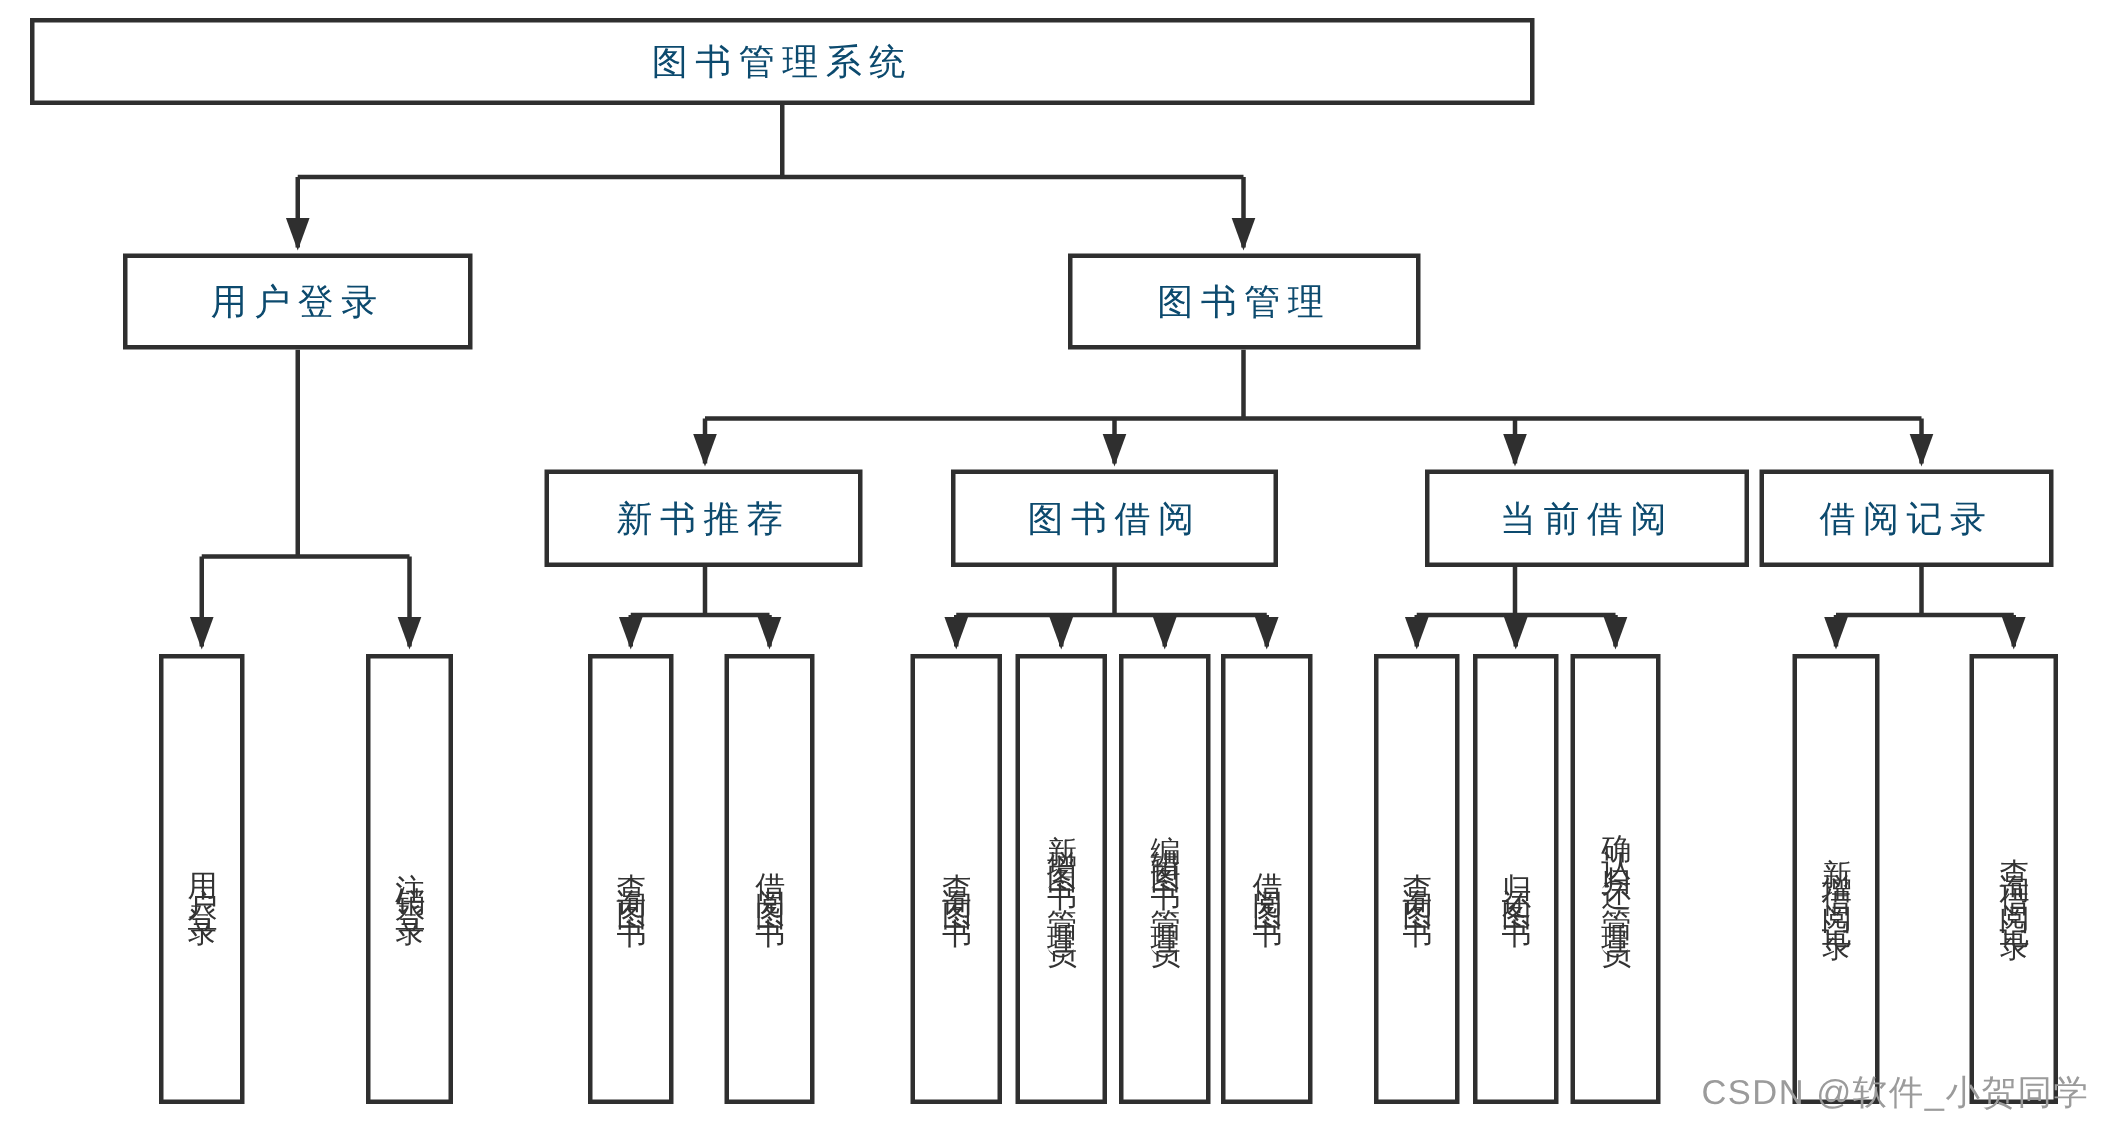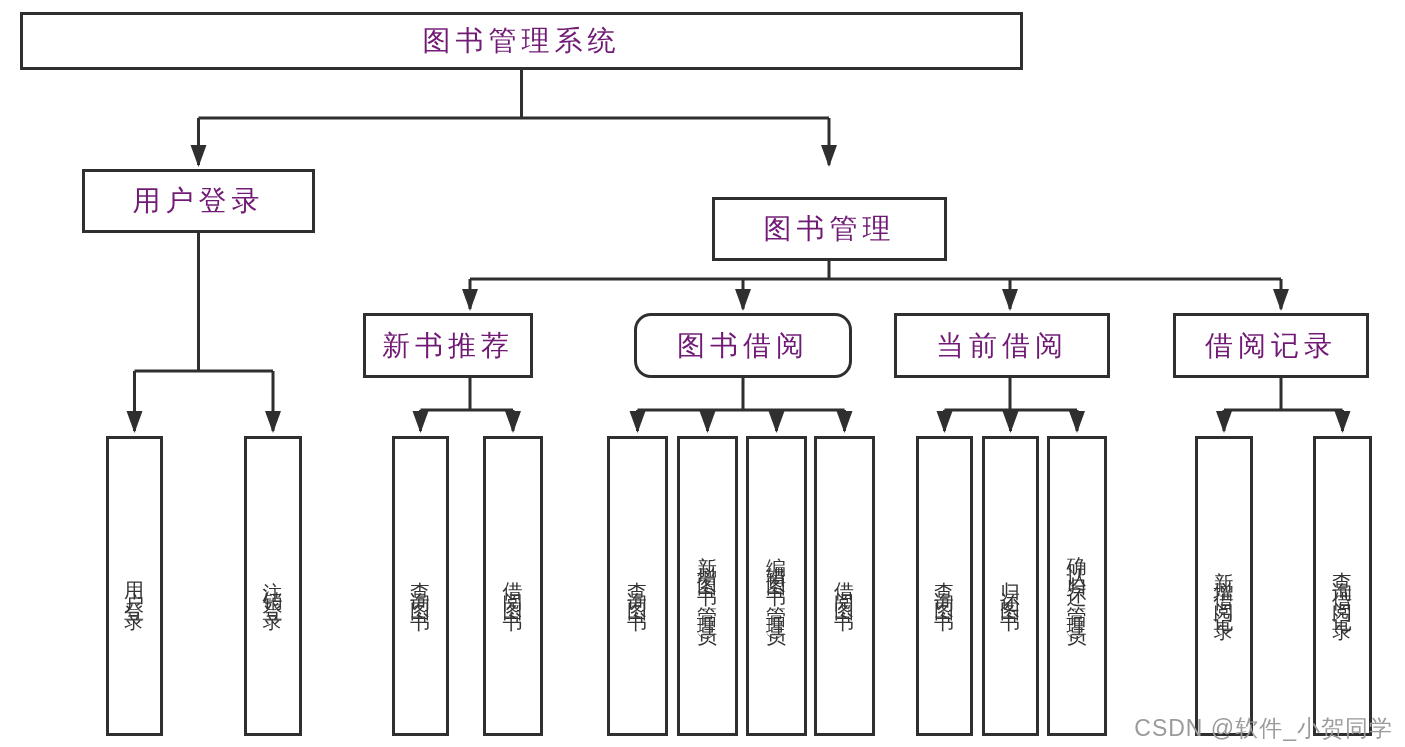--- a/index.html
+++ b/index.html
@@ -27,24 +27,24 @@
     position: absolute;
     box-sizing: border-box;
     border: 3px solid #2f2f2f;
     background: #ffffff;
     display: flex;
     align-items: center;
     justify-content: center;
     color: #333333;
   }
   .box.h span {
-    font-size: 28px;
+    font-size: 24px;
     letter-spacing: 5px;
     white-space: nowrap;
-    color: #701a75;
+    color: #0c4a6e;
     font-family: Liberation Mono, monospace;
   }
   .box.v span {
     writing-mode: vertical-lr;
     font-size: 20px;
     letter-spacing: 10px;
     line-height: 1;
     color: #333333;
   }
   .watermark {
@@ -104,31 +104,31 @@
     </g>
   </svg>
 
   <div class="box h" style="left:20px; top:12px; width:1003px; height:58px;">
     <span>图书管理系统</span>
   </div>
 
   <div class="box h" style="left:82px; top:169px; width:233px; height:64px;">
     <span>用户登录</span>
   </div>
-  <div class="box h" style="left:712px; top:169px; width:235px; height:64px;margin-top:28px;">
+  <div class="box h" style="left:712px; top:169px; width:235px; height:64px;">
     <span>图书管理</span>
   </div>
 
-  <div class="box h" style="left:363px; top:313px; width:170px; height:65px;">
+  <div class="box h" style="left:363px; top:313px; width:212px; height:65px;">
     <span>新书推荐</span>
   </div>
-  <div class="box h" style="left:634px; top:313px; width:218px; height:65px;border-radius:17px;">
+  <div class="box h" style="left:634px; top:313px; width:218px; height:65px;">
     <span>图书借阅</span>
   </div>
-  <div class="box h" style="left:894px; top:313px; width:216px; height:65px;">
+  <div class="box h" style="left:950px; top:313px; width:216px; height:65px;">
     <span>当前借阅</span>
   </div>
   <div class="box h" style="left:1173px; top:313px; width:196px; height:65px;">
     <span>借阅记录</span>
   </div>
 
   <div class="box v" style="left:106px; top:436px; width:57px; height:300px;">
     <span>用户登录</span>
   </div>
   <div class="box v" style="left:244px; top:436px; width:58px; height:300px;">

